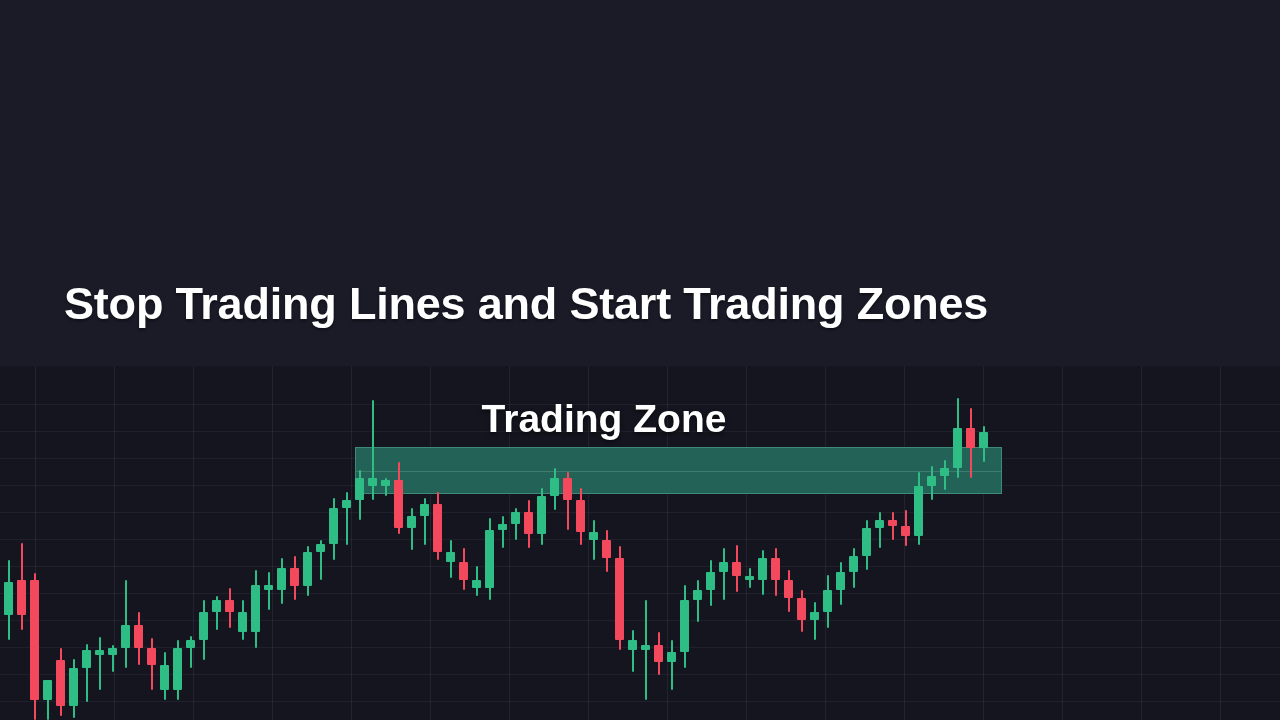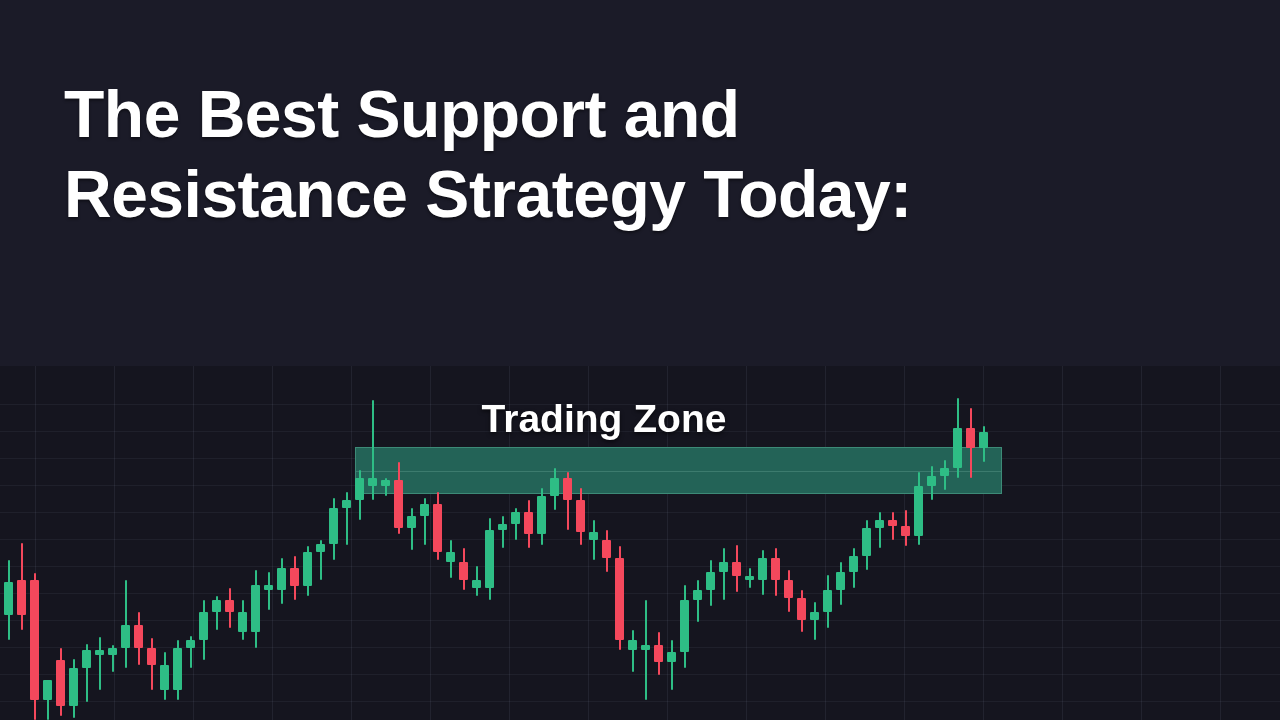--- a/index.html
+++ b/index.html
@@ -408,19 +408,18 @@
           <div class="wick" style="top: 42px; height: 70px;"></div>
           <div class="body" style="top: 62px; height: 20px;"></div>
         </div>
         <div class="candle up" style="left: 979px; width: 9px;">
           <div class="wick" style="top: 60px; height: 36px;"></div>
           <div class="body" style="top: 66px; height: 16px;"></div>
         </div>
       </div>
   </div>
 
-  <div id="headline">The Best Support and
-Resistance Strategy Today:</div>
-
+
+  <div id="subhead">Stop Trading Lines and Start Trading Zones</div>
 
   <div id="zone-label">Trading Zone</div>
 
 </div>
 
 </body></html>

